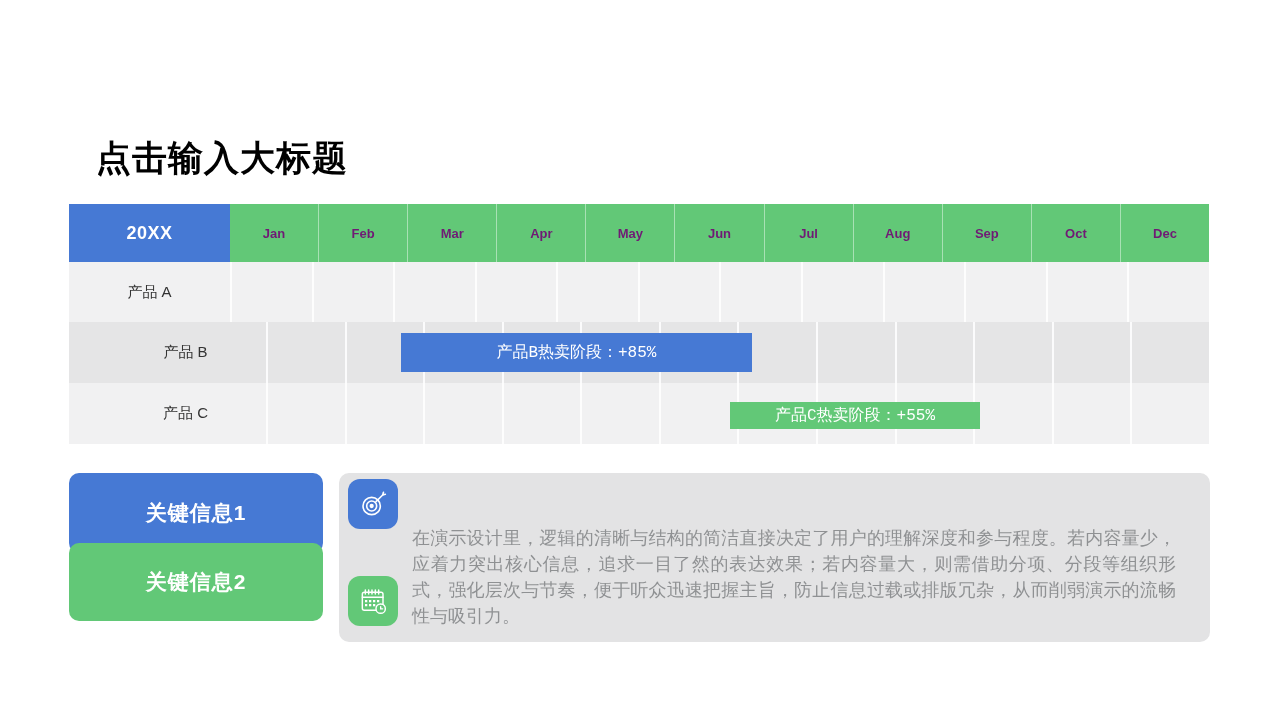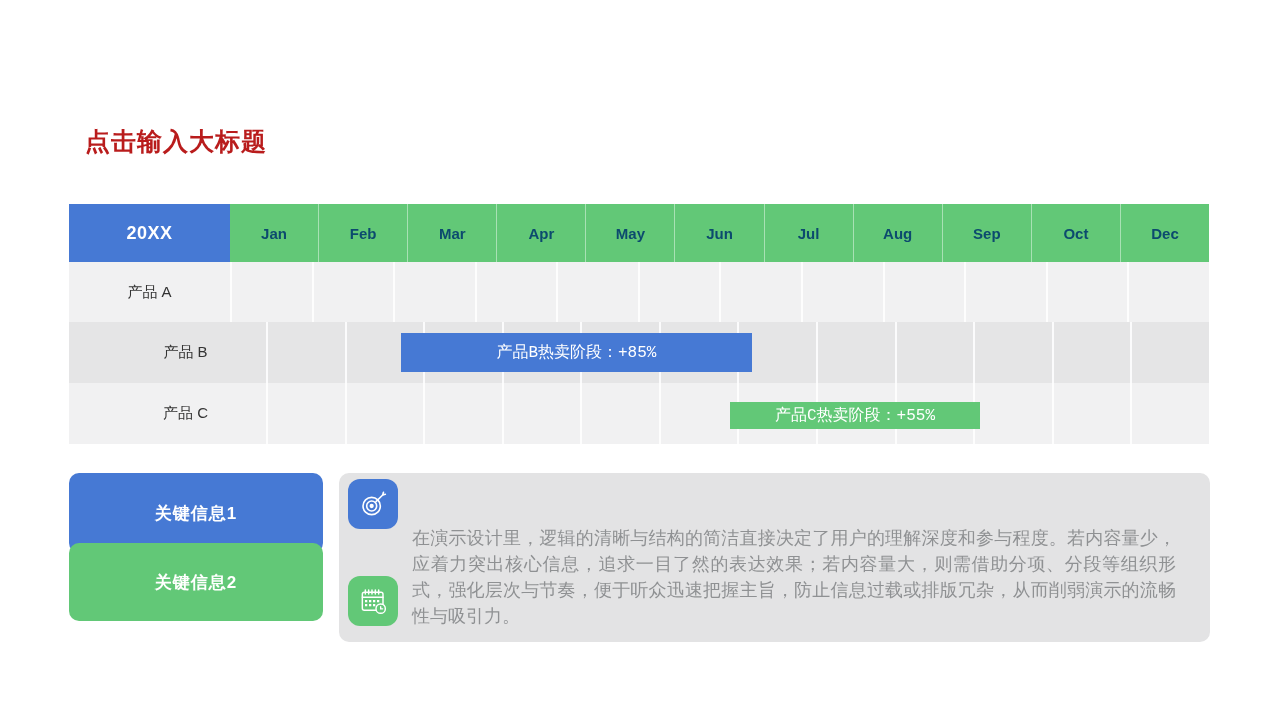--- a/index.html
+++ b/index.html
@@ -2,36 +2,36 @@
 <html style="--blue: #4679D4; --green: #62C877; --rowLight: #F1F1F2; --rowDark: #E5E5E6; --panelBg: #E3E3E4; --paraText: #8F9193;"><head>
 <meta charset="utf-8">
 <style>
   html,body{margin:0;padding:0;background:#fff;}
   .slide{
     position:relative;width:1280px;height:720px;background:#fff;overflow:hidden;
     font-family:"Liberation Sans","DejaVu Sans",sans-serif;
   }
   
   .title{
-    position:absolute;left:80px;top:121px;margin:5px;
-    font-size:25px;font-weight:900;color:#b91c1c;letter-spacing:1px;line-height:1.2;
+    position:absolute;left:80px;top:121px;margin:16px;
+    font-size:35px;font-weight:900;color:#000000;letter-spacing:1px;line-height:1.2;
     cursor:text;
   }
   
   .gantt{position:absolute;left:69px;top:204px;width:1140px;}
   .gantt-header{display:flex;height:58px;}
   .year-cell{
     width:161px;flex:0 0 161px;background:var(--blue);
     display:flex;align-items:center;justify-content:center;
     color:#fff;font-size:18px;font-weight:bold;letter-spacing:.5px;
   }
   .month-cell{
     flex:1 1 0;background:var(--green);
     display:flex;align-items:center;justify-content:center;
-    color:#0c4a6e;font-size:15px;font-weight:bold;
+    color:#701a75;font-size:13px;font-weight:bold;
   }
   .month-cell + .month-cell{border-left:1px solid rgba(255,255,255,.45);}
   .g-row{display:flex;height:60px;}
   .g-row.h61{height:61px;padding-left:36px;}
   .g-row.light{background:var(--rowLight);}
   .g-row.dark{background:var(--rowDark);}
   .row-label{
     width:161px;flex:0 0 161px;display:flex;align-items:center;justify-content:center;
     font-size:15px;color:#333;
   }
@@ -40,21 +40,21 @@
   .bar{
     position:absolute;z-index:2;display:flex;align-items:center;justify-content:center;
     color:#fff;font-size:16px;white-space:nowrap;overflow:hidden;font-family:Liberation Mono, monospace;
   }
   .bar-blue{background:var(--blue);height:39px;top:11px;}
   .bar-green{background:var(--green);height:27px;top:19px;}
   
   .key-btn{
     position:absolute;left:69px;width:254px;border-radius:10px;
     display:flex;align-items:center;justify-content:center;
-    color:#fff;font-size:17px;font-weight:bold;letter-spacing:1px;cursor:pointer;
+    color:#fff;font-size:21px;font-weight:bold;letter-spacing:1px;cursor:pointer;
   }
   .key-btn.blue{top:473px;height:80px;background:var(--blue);}
   .key-btn.green{top:543px;height:78px;background:var(--green);}
   
   .info-panel{
     position:absolute;left:339px;top:473px;width:871px;height:169px;
     background:var(--panelBg);border-radius:10px;
   }
   .panel-icon{
     position:absolute;left:9px;width:50px;height:50px;border-radius:12px;

